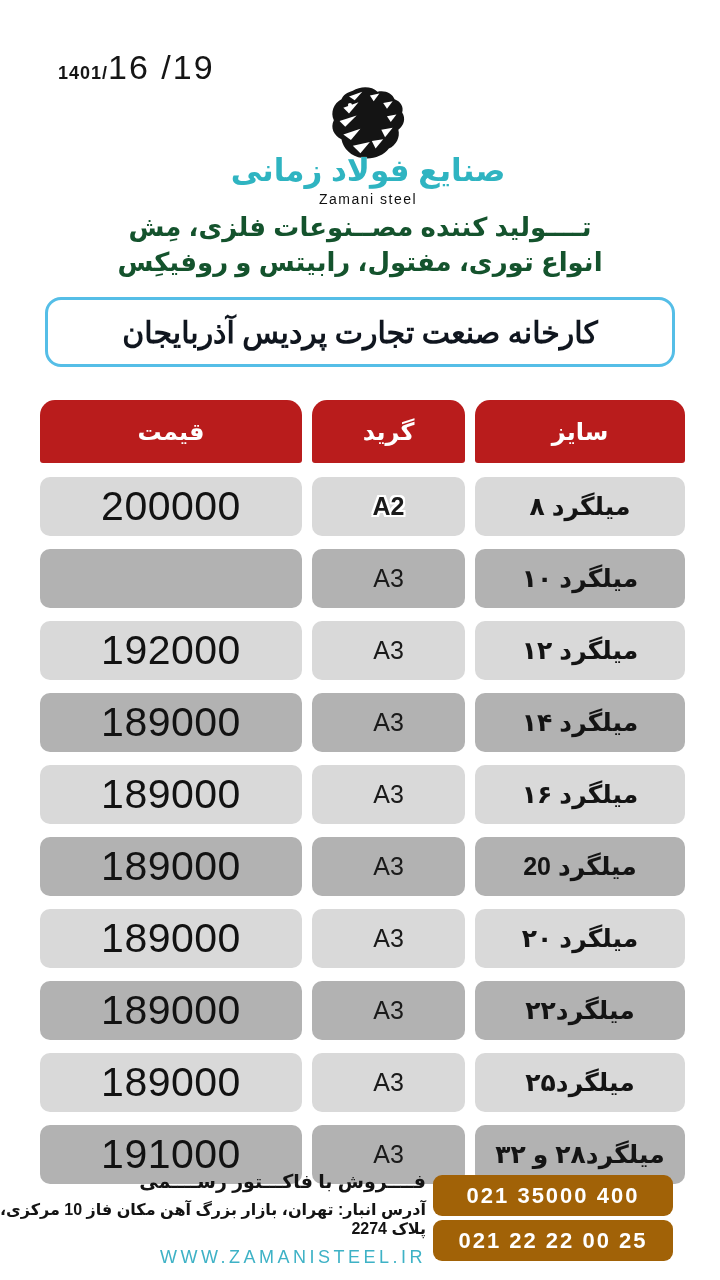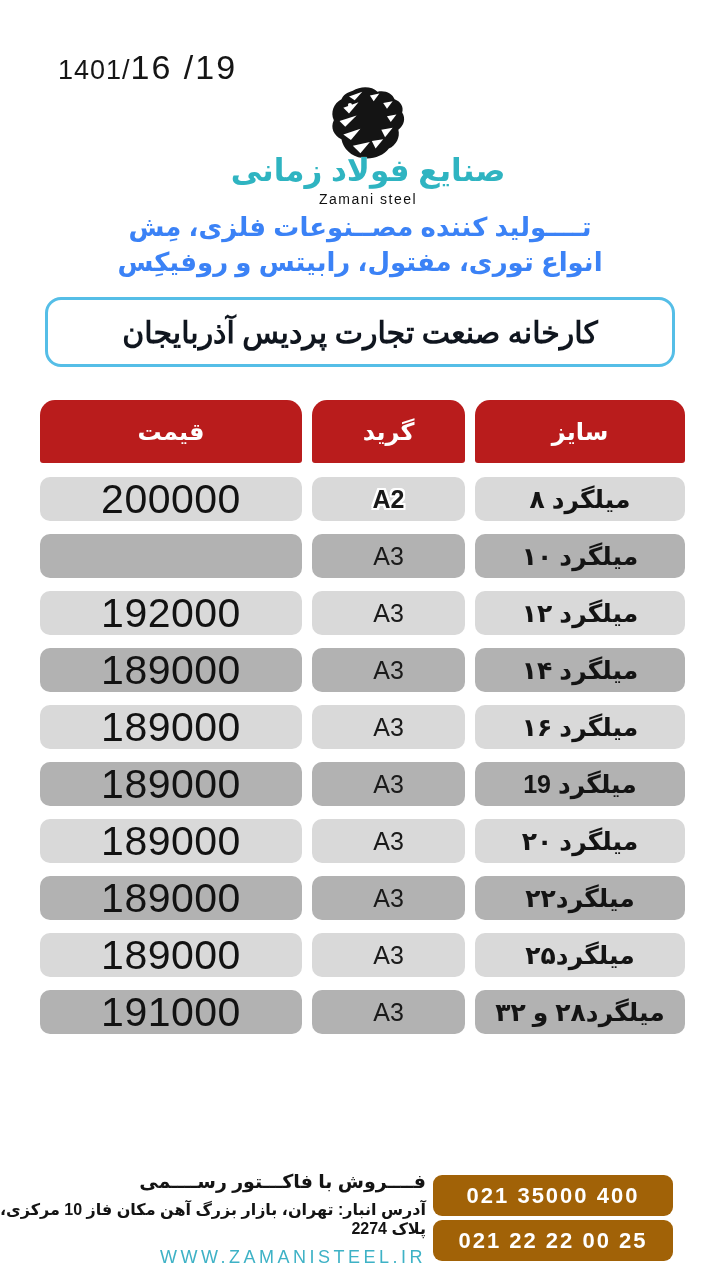--- a/index.html
+++ b/index.html
@@ -1,48 +1,48 @@
 <!DOCTYPE html>
 <html lang="fa"><head>
 <meta charset="utf-8">
 <style>
   html,body{margin:0;padding:0;background:#ffffff;}
   body{font-family:"Liberation Sans","DejaVu Sans",sans-serif;}
   .page{position:relative;width:720px;height:1280px;background:#ffffff;overflow:hidden;margin:0 auto;}
 
   
   .date{position:absolute;left:58px;top:48px;direction:ltr;white-space:nowrap;color:#151515;}
-  .date .d-bold{font-weight:400;font-size:27px;letter-spacing:1px;}
+  .date .d-bold{font-weight:700;font-size:18px;letter-spacing:1px;}
   .date .d-light{font-weight:400;font-size:34px;letter-spacing:2px;}
 
   
   .logo-wrap{position:absolute;left:8px;top:86px;width:720px;display:flex;flex-direction:column;align-items:center;}
   .tiger{display:block;}
   .wordmark{margin-top:-10px;font-size:31px;font-weight:800;color:#2fb4c1;
             text-shadow:0 0 1px #ffffff;line-height:1.1;}
   .logo-sub{margin-top:3px;font-size:14px;font-weight:400;color:#101010;letter-spacing:1.5px;}
 
   
   .tagline{position:absolute;left:0;top:210px;width:720px;text-align:center;direction:rtl;
-           font-size:26px;font-weight:800;color:#3b82f6;line-height:35px;}
+           font-size:26px;font-weight:800;color:#14532d;line-height:35px;}
 
   
   .factory-box{position:absolute;left:45px;top:297px;width:624px;height:64px;
                border:3px solid #55bee7;border-radius:16px;display:flex;align-items:center;justify-content:center;}
   .factory-title{font-family:"Liberation Serif","DejaVu Serif",serif;font-size:30px;font-weight:700;
                  color:#10161f;direction:rtl;}
 
   
   .table{position:absolute;left:40px;top:400px;width:645px;direction:rtl;}
   .thead,.trow{display:grid;grid-template-columns:210px 153px 262px;column-gap:10px;}
   .thead{margin-bottom:14px;}
   .th{height:63px;background:#b91c1c;border-radius:15px 15px 3px 3px;display:flex;align-items:center;justify-content:center;
       color:#ffffff;font-size:24px;font-weight:700;}
   .trow{margin-bottom:13px;}
-  .cell{height:44px;border-radius:10px;display:flex;align-items:center;justify-content:center;}
+  .cell{height:59px;border-radius:10px;display:flex;align-items:center;justify-content:center;}
   .light .cell{background:#d9d9d9;}
   .dark .cell{background:#b2b2b2;}
   .cell.size{font-size:25px;font-weight:700;color:#141414;direction:rtl;}
   .cell.grade{font-size:25px;font-weight:400;color:#1a1a1a;}
   .cell.grade.outlined{font-weight:700;
       text-shadow:-2px -2px 0 #fff,2px -2px 0 #fff,-2px 2px 0 #fff,2px 2px 0 #fff,0 2px 0 #fff,0 -2px 0 #fff,2px 0 0 #fff,-2px 0 0 #fff;}
   .cell.price{font-size:41px;font-weight:400;color:#121212;letter-spacing:0.5px;font-family:"Liberation Sans","DejaVu Sans",sans-serif;}
 
   
   .footer-text{position:absolute;right:294px;top:1170px;width:440px;direction:rtl;text-align:right;color:#141414;}
@@ -119,21 +119,21 @@
       <div class="cell size">میلگرد ۱۴</div>
       <div class="cell grade">A3</div>
       <div class="cell price">189000</div>
     </div>
     <div class="trow light">
       <div class="cell size">میلگرد ۱۶</div>
       <div class="cell grade">A3</div>
       <div class="cell price">189000</div>
     </div>
     <div class="trow dark">
-      <div class="cell size">میلگرد 19</div>
+      <div class="cell size">میلگرد 20</div>
       <div class="cell grade">A3</div>
       <div class="cell price">189000</div>
     </div>
     <div class="trow light">
       <div class="cell size">میلگرد ۲۰</div>
       <div class="cell grade">A3</div>
       <div class="cell price">189000</div>
     </div>
     <div class="trow dark">
       <div class="cell size">میلگرد۲۲</div>

